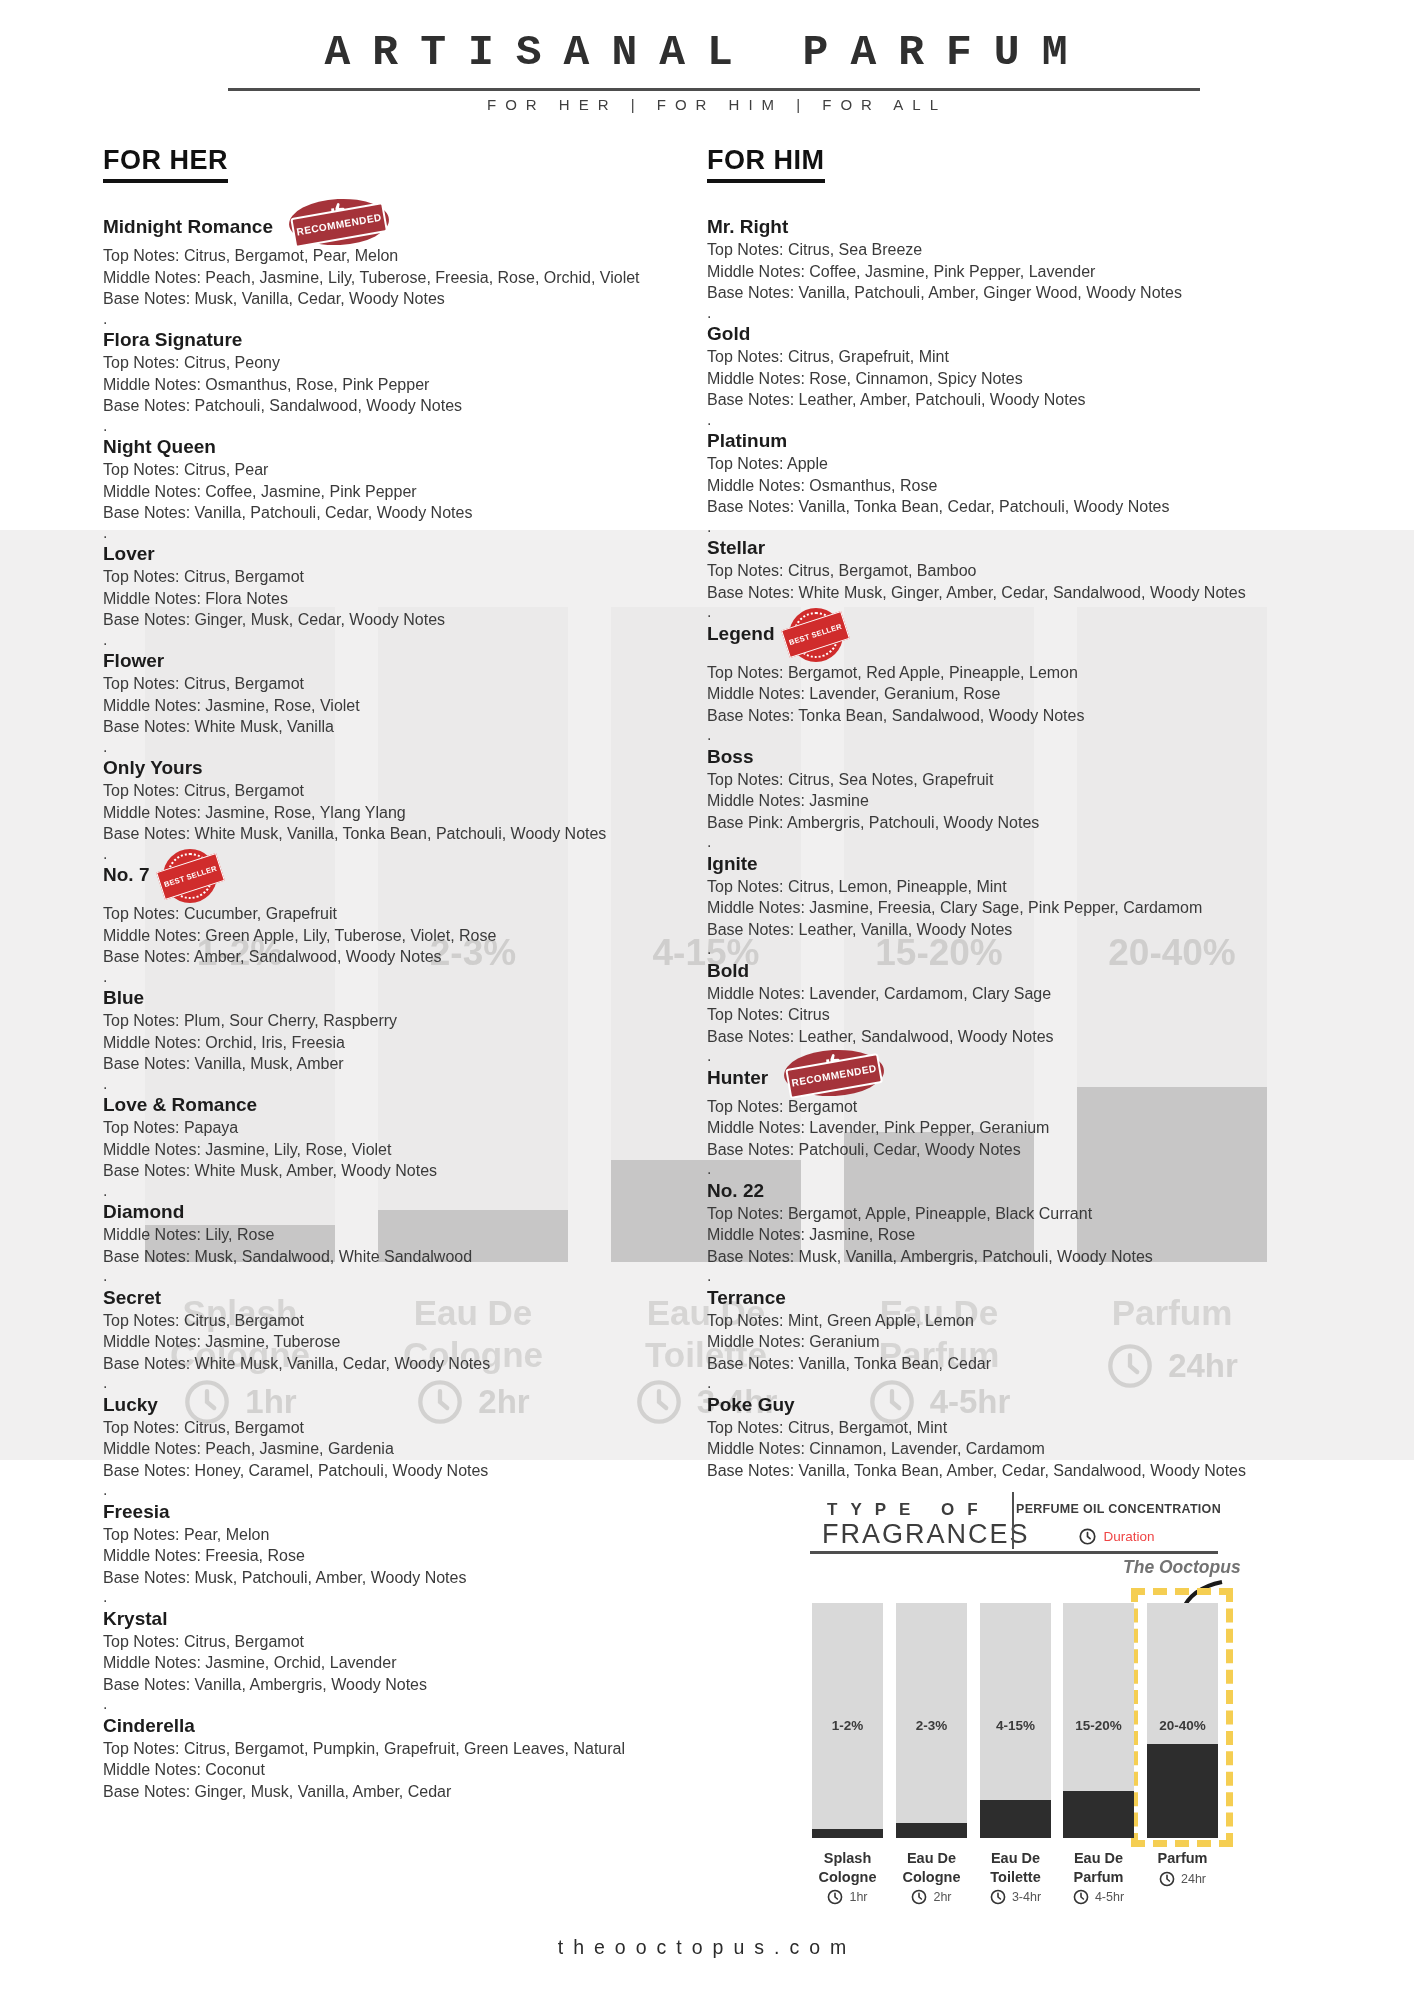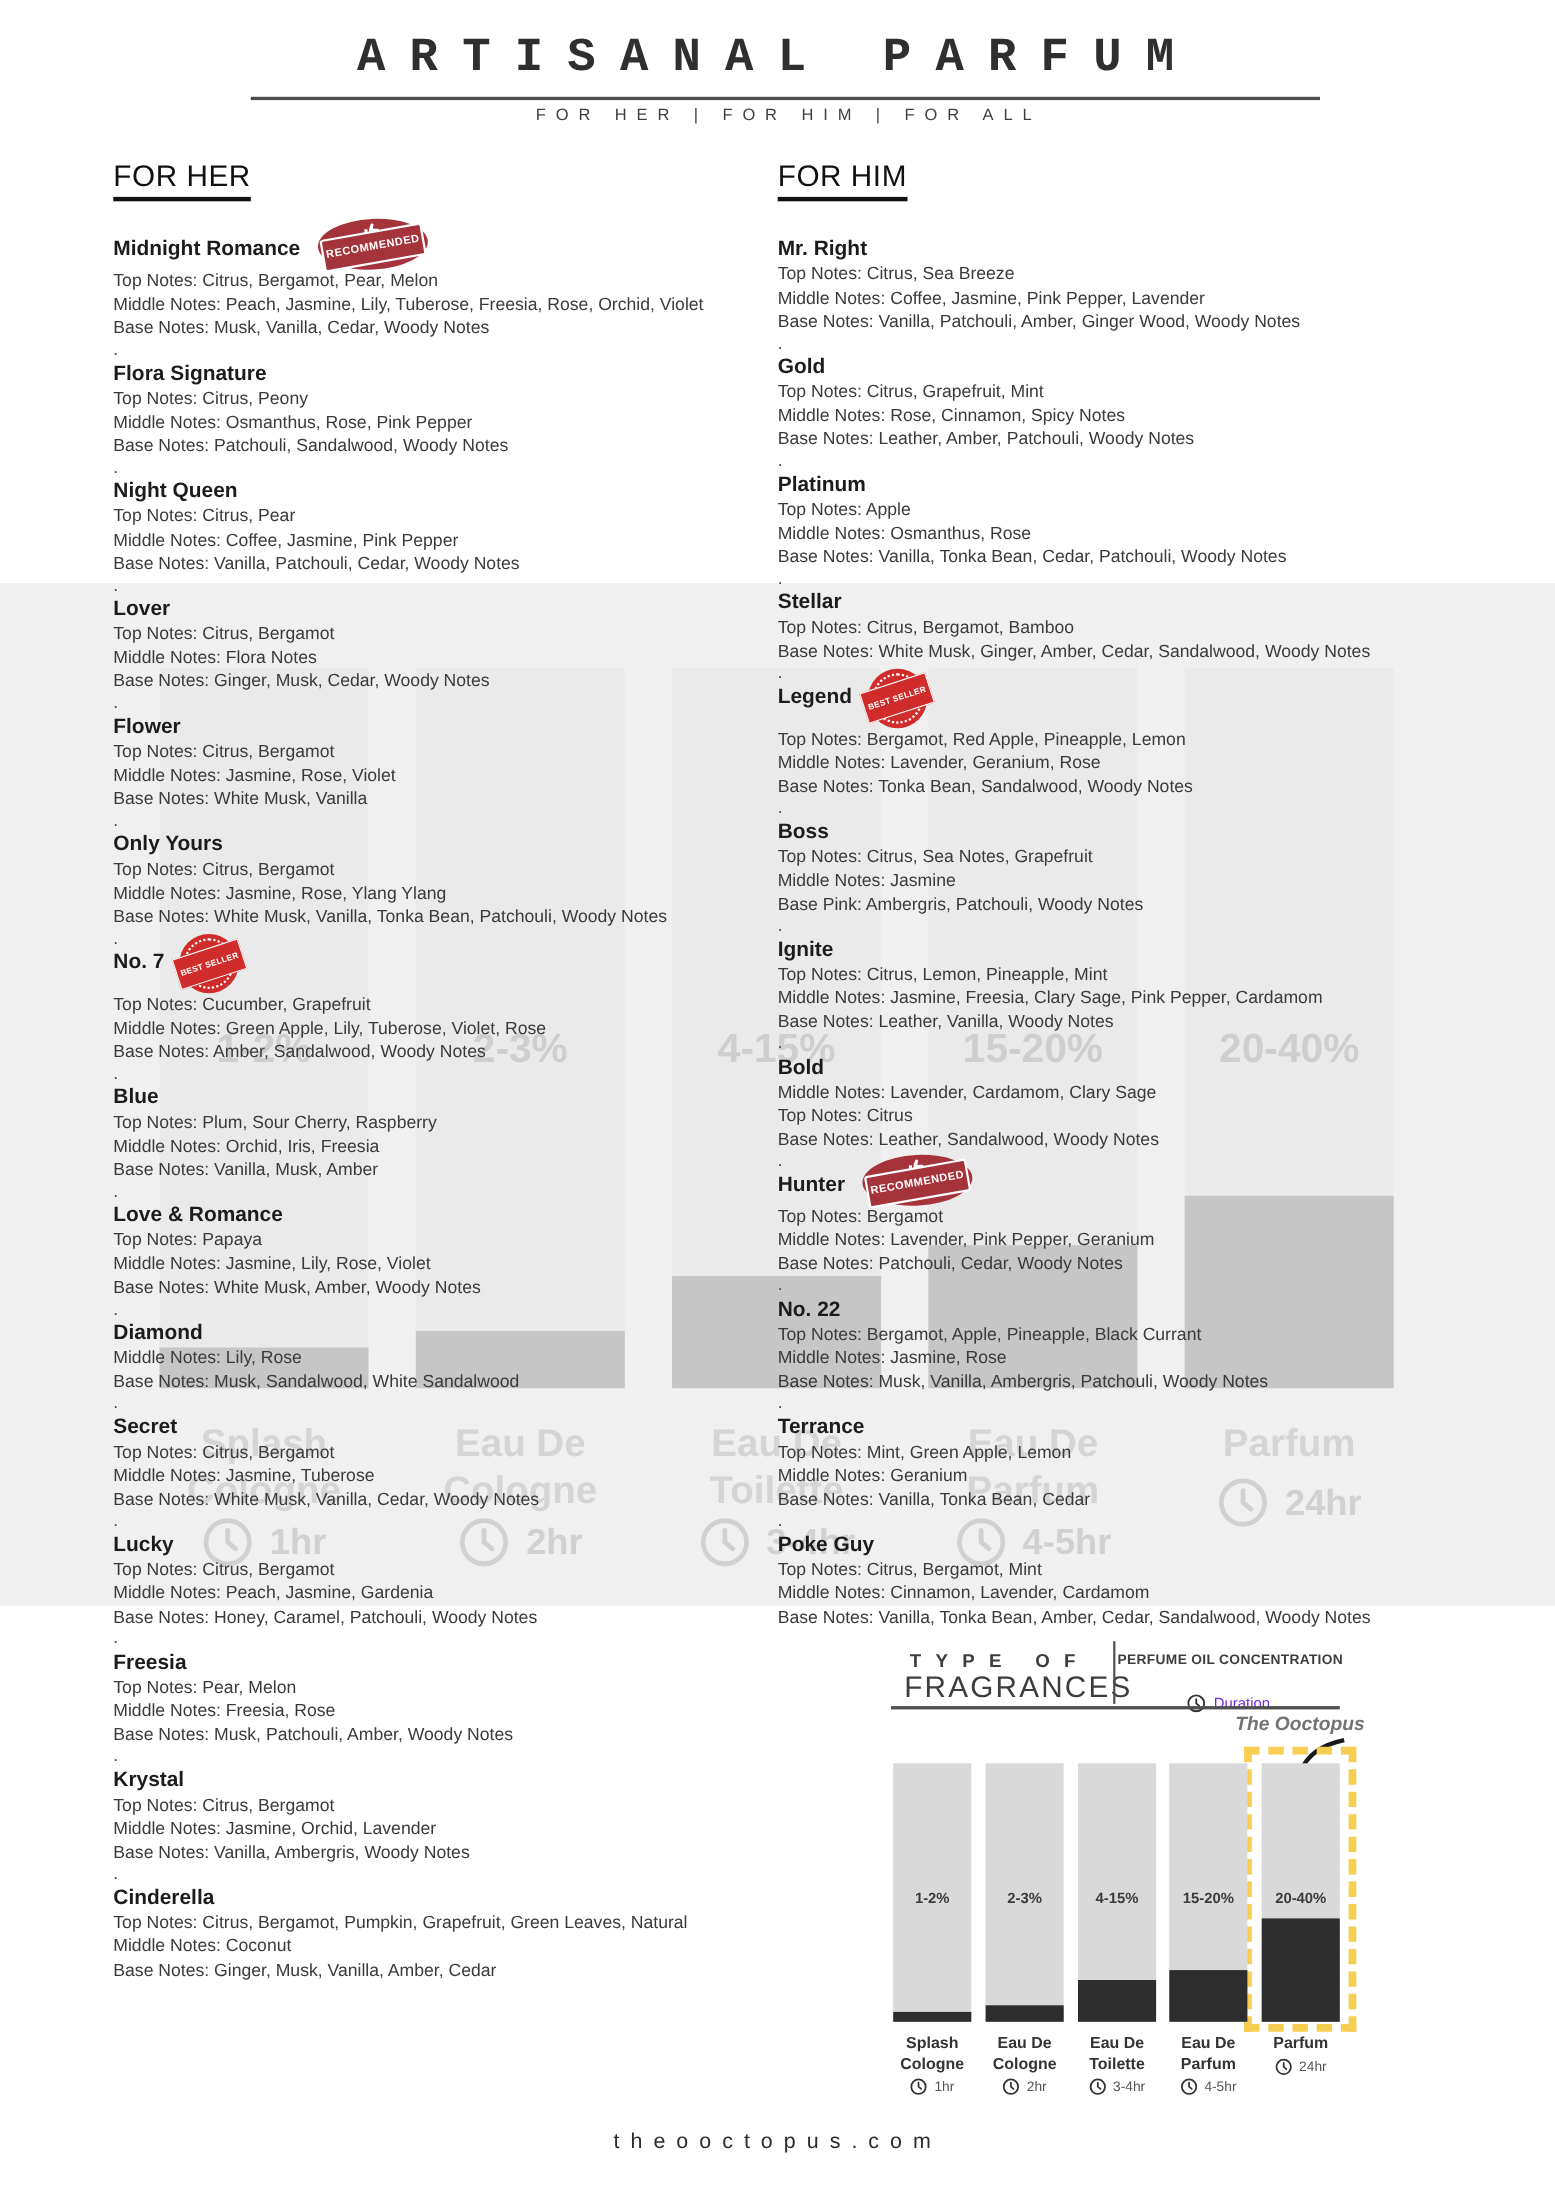--- a/index.html
+++ b/index.html
@@ -28,21 +28,21 @@
   .wm-label{
     position:absolute;width:260px;text-align:center;
     font-size:35px;font-weight:bold;color:#d6d5d4;line-height:42px;white-space:nowrap;
   }
   .wm-clockrow{
     position:absolute;width:260px;display:flex;align-items:center;justify-content:center;gap:14px;
     font-size:33px;font-weight:bold;color:#d2d1d0;
   }
   
   .col-heading{
-    position:absolute;top:145px;font-size:27px;font-weight:normal;color:#111;
+    position:absolute;top:145px;font-size:27px;font-weight:bold;color:#111;
     border-bottom:4px solid #111;padding-bottom:3px;letter-spacing:.5px;
   }
   .col{position:absolute;top:215px;width:604px;}
   .entry-head{display:flex;align-items:flex-start;line-height:24px;}
   .entry-name{font-size:19px;font-weight:bold;color:#1c1c1c;white-space:nowrap;}
   .note-line{font-size:16px;line-height:21.5px;color:#3a3a3a;white-space:nowrap;}
   .dot-sep{font-size:16px;line-height:18.5px;color:#444;}
   
   .badge-recommended{
     position:relative;width:100px;height:46px;margin-left:16px;margin-top:-16px;flex:none;
@@ -65,21 +65,21 @@
   .bs-text{
     position:relative;color:#fff;font-size:7.5px;font-weight:bold;letter-spacing:.3px;
     border:1.5px solid #fff;padding:1.5px 3px;transform:rotate(-18deg);white-space:nowrap;background:#d02c2c;
   }
   
   .ch-typeof{position:absolute;left:827px;top:1500px;font-size:17px;font-weight:bold;letter-spacing:13px;color:#3d3d3d;white-space:nowrap;}
   .ch-frag{position:absolute;left:822px;top:1519px;font-size:27px;font-weight:normal;letter-spacing:2px;color:#3d3d3d;white-space:nowrap;}
   .ch-vdiv{position:absolute;left:1012px;top:1492px;width:2px;height:57px;background:#4f4f4f;}
   .ch-right{position:absolute;left:1016px;top:1502px;width:202px;text-align:center;}
   .ch-right-title{font-size:12.5px;font-weight:bold;color:#3d3d3d;letter-spacing:.3px;white-space:nowrap;}
-  .ch-durrow{margin-top:24px;display:flex;align-items:center;justify-content:center;gap:7px;font-size:13.5px;color:#6d28d9;}
+  .ch-durrow{margin-top:12px;display:flex;align-items:center;justify-content:center;gap:7px;font-size:13.5px;color:#ef4444;}
   .ch-hrule{position:absolute;left:810px;top:1551px;width:408px;height:2.5px;background:#4f4f4f;}
   .ch-annot{position:absolute;left:1123px;top:1557px;font-size:17.5px;font-weight:bold;font-style:italic;color:#737373;white-space:nowrap;}
   .ch-bar{position:absolute;top:1603px;width:71px;height:235px;background:#d9d9d9;}
   .ch-fill{position:absolute;width:71px;background:#2d2d2d;}
   .ch-pct{position:absolute;top:1718px;width:71px;text-align:center;font-size:13.5px;font-weight:bold;color:#3b3b3b;white-space:nowrap;}
   .ch-cat{position:absolute;top:1849px;width:120px;text-align:center;font-size:14.5px;font-weight:bold;color:#333;line-height:19px;white-space:nowrap;}
   .ch-clockrow{position:absolute;width:120px;display:flex;align-items:center;justify-content:center;gap:6px;font-size:12.5px;color:#555;}
   .ch-highlight{position:absolute;left:1131px;top:1588px;width:102px;height:259px;border:7px dashed #f5ce52;box-sizing:border-box;}
   .ch-arrow{position:absolute;left:1150px;top:1578px;}
   

